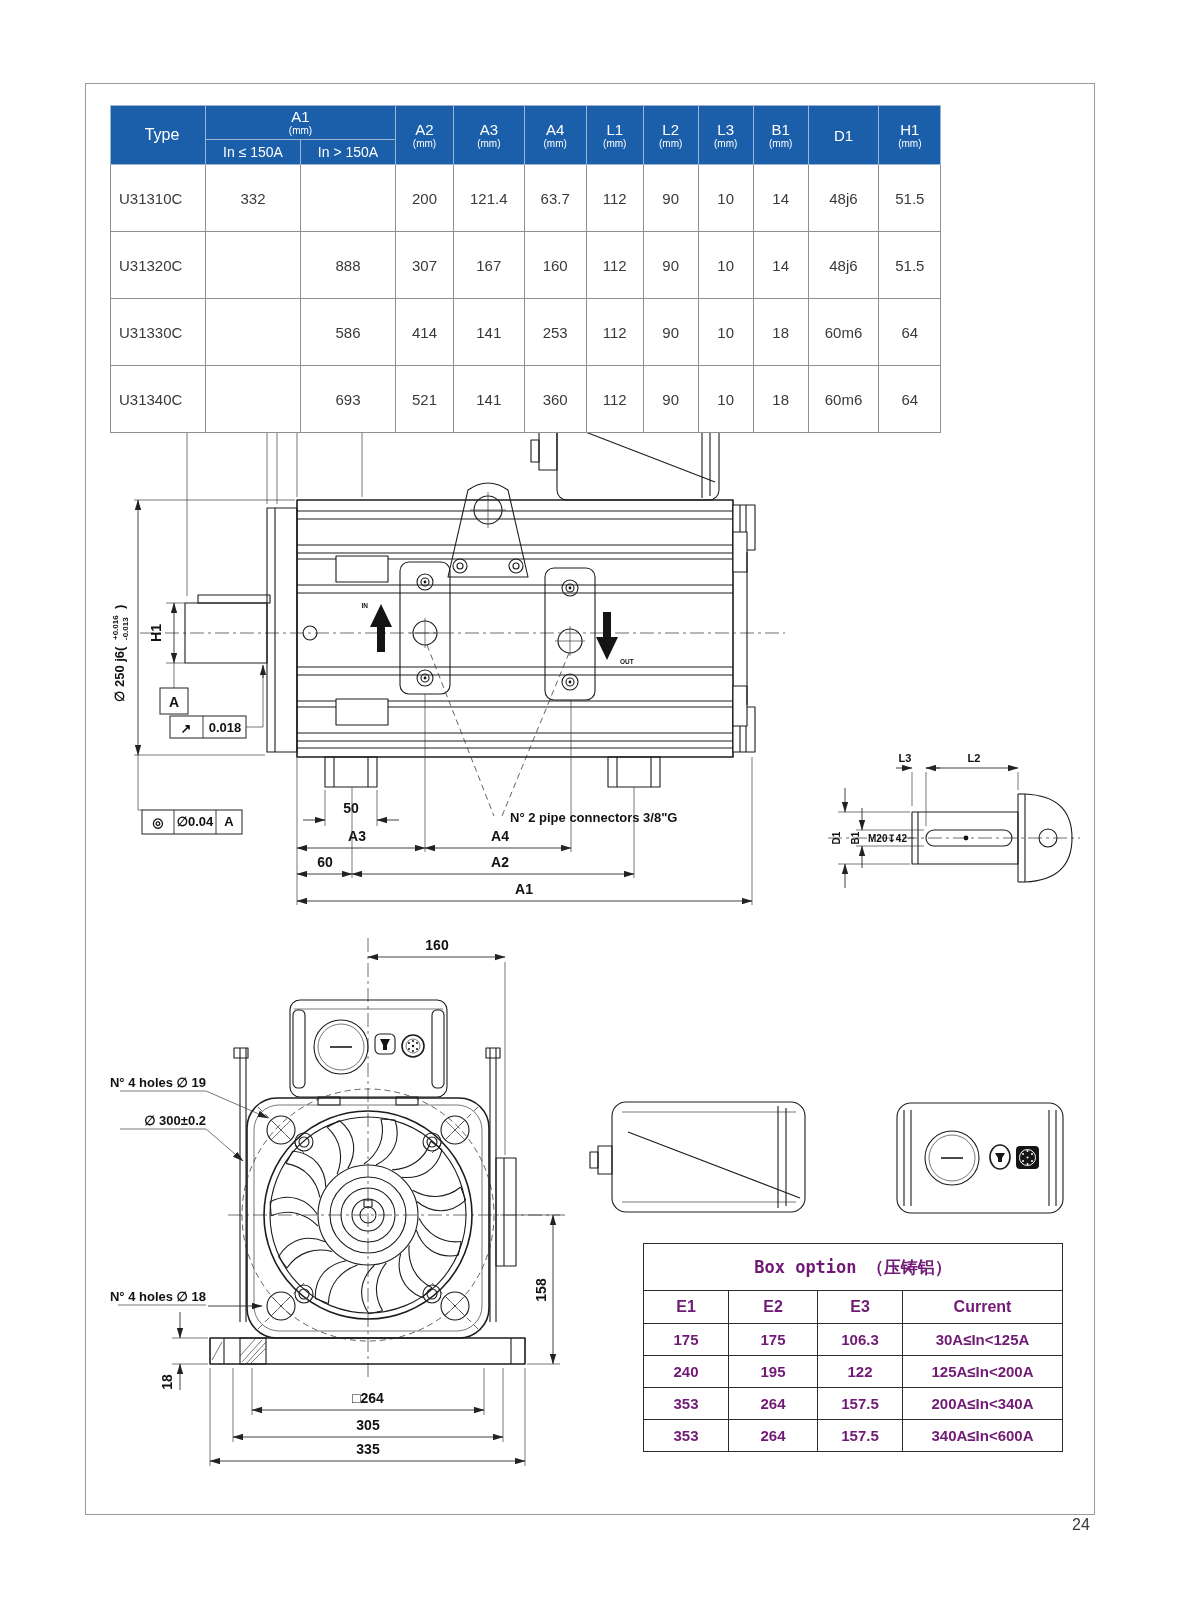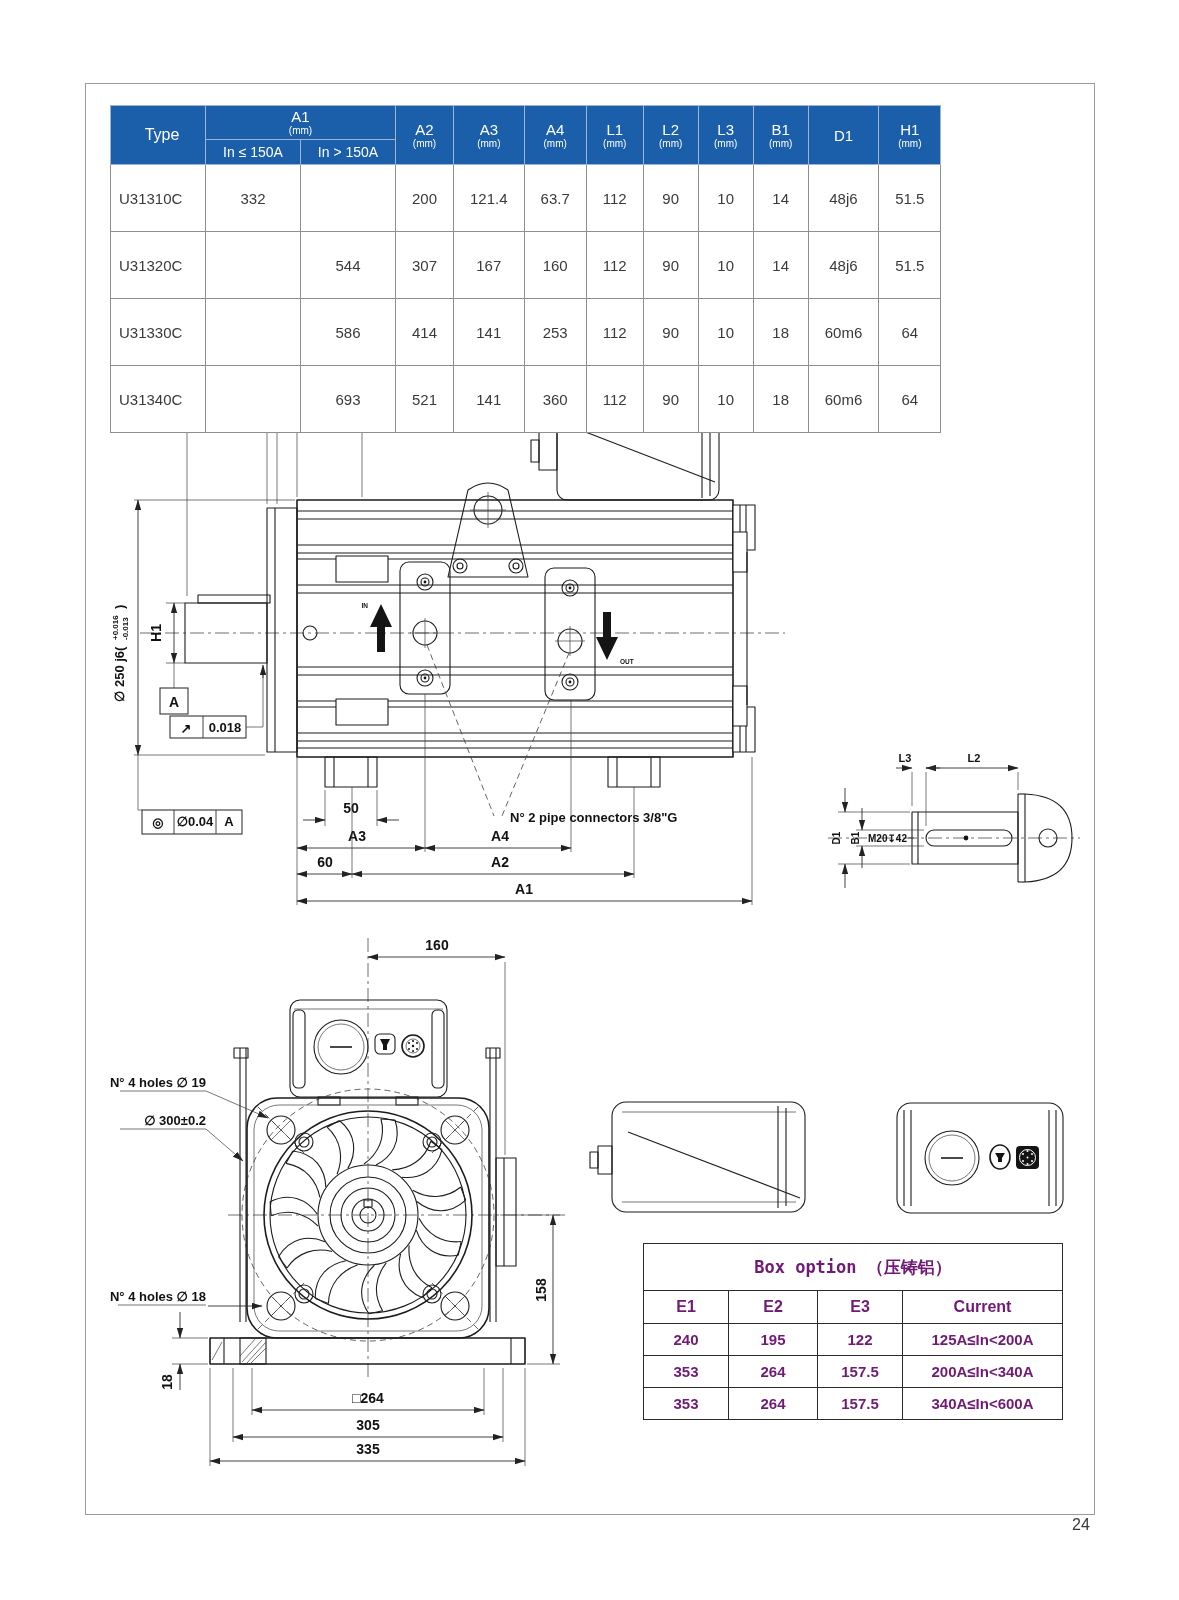--- a/index.html
+++ b/index.html
@@ -562,21 +562,21 @@
         <td>112</td>
       <td>90</td>
         <td>10</td>
         <td>14</td>
       <td>48j6</td>
         <td>51.5</td>
     </tr>
     <tr>
       <td class="typec">U31320C</td>
       <td></td>
-        <td>544</td>
+        <td>888</td>
         <td>307</td>
       <td>167</td>
         <td>160</td>
         <td>112</td>
       <td>90</td>
         <td>10</td>
         <td>14</td>
       <td>48j6</td>
         <td>51.5</td>
     </tr>
@@ -622,20 +622,26 @@
     <tr>
         <td class="title" colspan="4">Box option （压铸铝）</td>
       </tr>
     <tr>
       <th class="colh">E1</th>
       <th class="colh">E2</th>
       <th class="colh">E3</th>
       <th class="colh">Current</th>
     </tr>
     <tr>
+      <td>175</td>
+        <td>175</td>
+      <td>106.3</td>
+        <td>30A≤In&lt;125A</td>
+    </tr>
+    <tr>
       <td>240</td>
         <td>195</td>
       <td>122</td>
         <td>125A≤In&lt;200A</td>
     </tr>
     <tr>
       <td>353</td>
         <td>264</td>
       <td>157.5</td>
         <td>200A≤In&lt;340A</td>

